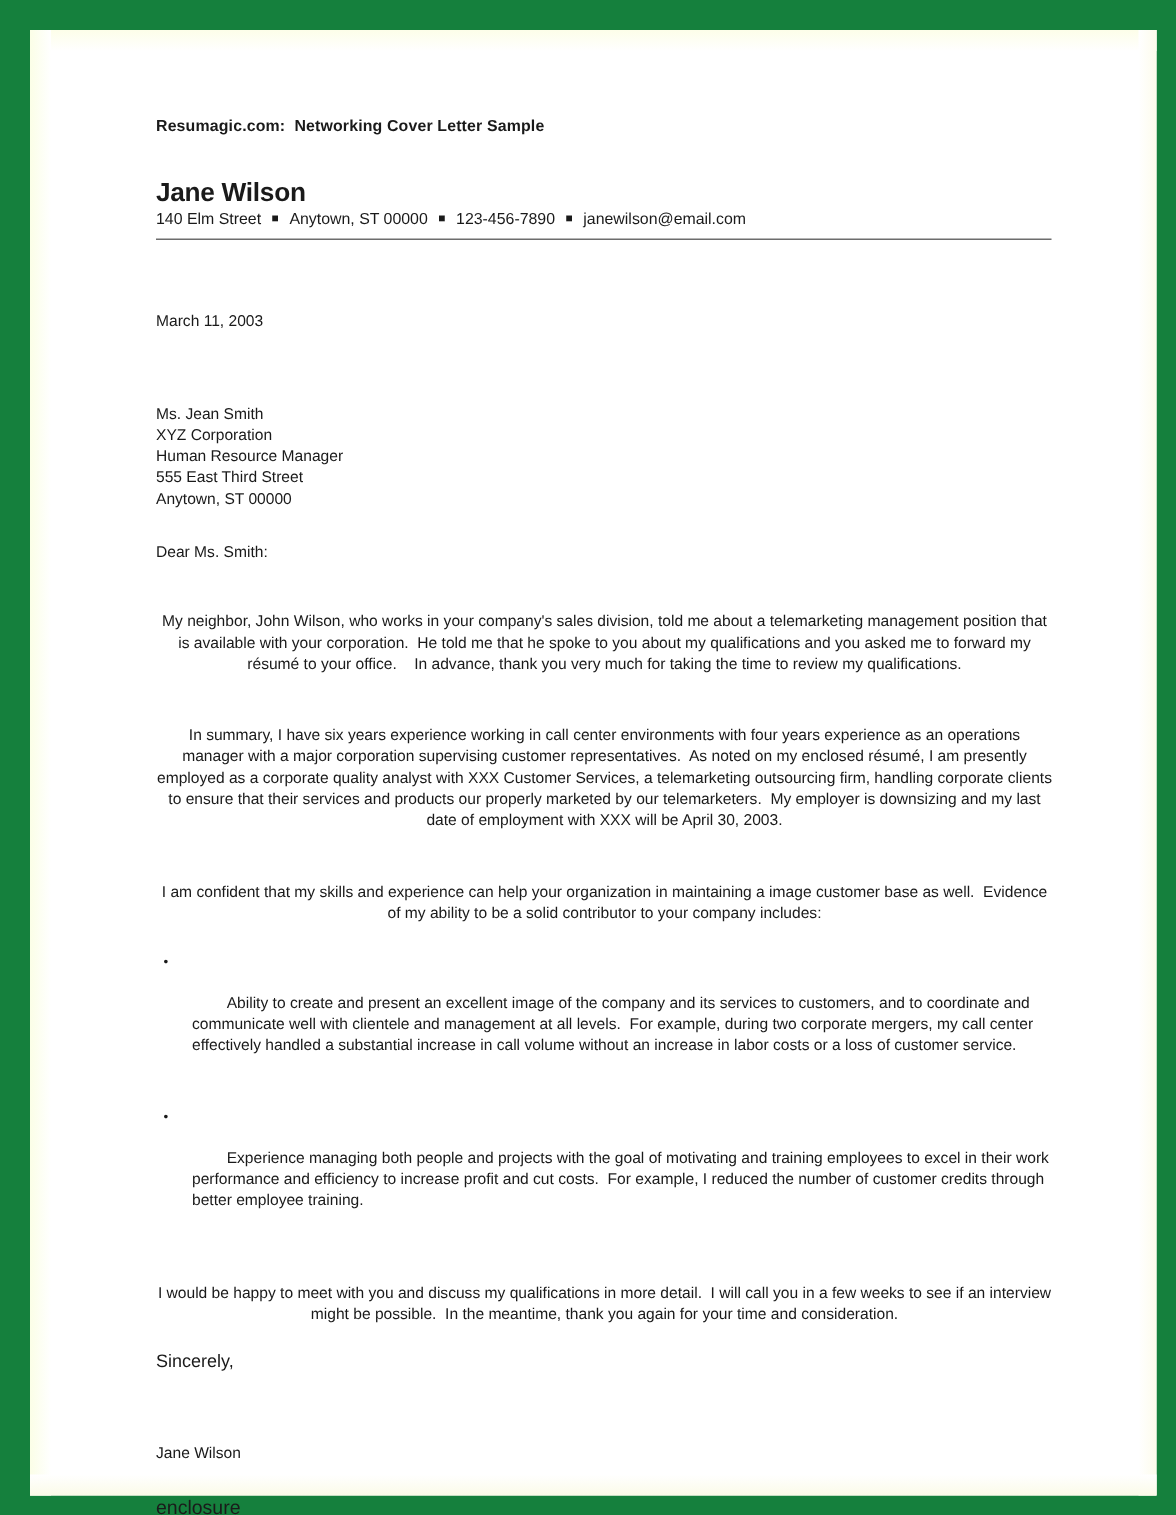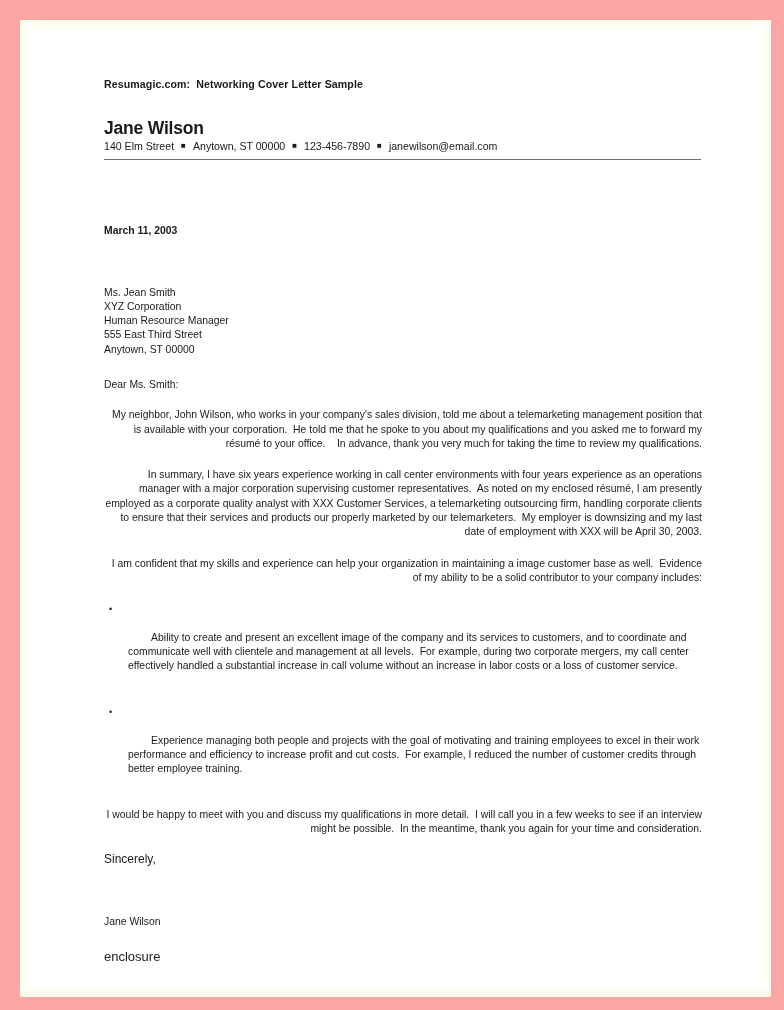--- a/index.html
+++ b/index.html
@@ -12,21 +12,21 @@
     background: #ffffff;
     font-family: "Liberation Sans", sans-serif;
     overflow: hidden;
   }
 
   
   .page-frame {
     position: relative;
     width: 784px;
     height: 1010px;
-    background: #fca5a5;
+    background: #15803d;
     box-sizing: border-box;
   }
   .frame-inner {
     position: absolute;
     left: 20px;
     top: 20px;
     right: 13px;
     bottom: 13px;
     background: #ffffff;
     box-sizing: border-box;
@@ -102,42 +102,41 @@
   }
 
   .header-rule {
     width: 597px;
     height: 1px;
     background: #6d6d6d;
     margin-top: 2px;
   }
 
   .letter-date {
-    margin-top: 64px;
-    font-size: 10.4px;
-    font-weight: bold;
+    margin-top: 48px;
+    font-size: 10.4px;
   }
 
   .recipient-block {
     margin-top: 48px;
     font-size: 10.4px;
     line-height: 14.2px;
   }
   .recipient-block div { white-space: pre; }
 
   .salutation {
     margin-top: 21px;
     font-size: 10.4px;
   }
 
   .para {
-    margin-top: 17px;
+    margin-top: 33px;
     font-size: 10.4px;
     line-height: 14.3px;
-    text-align: right;
+    text-align: center;
     white-space: pre-wrap;
   }
 
   .bullet-list {
     margin: 0;
     padding: 0;
     list-style: none;
   }
   .bullet-item {
     position: relative;

